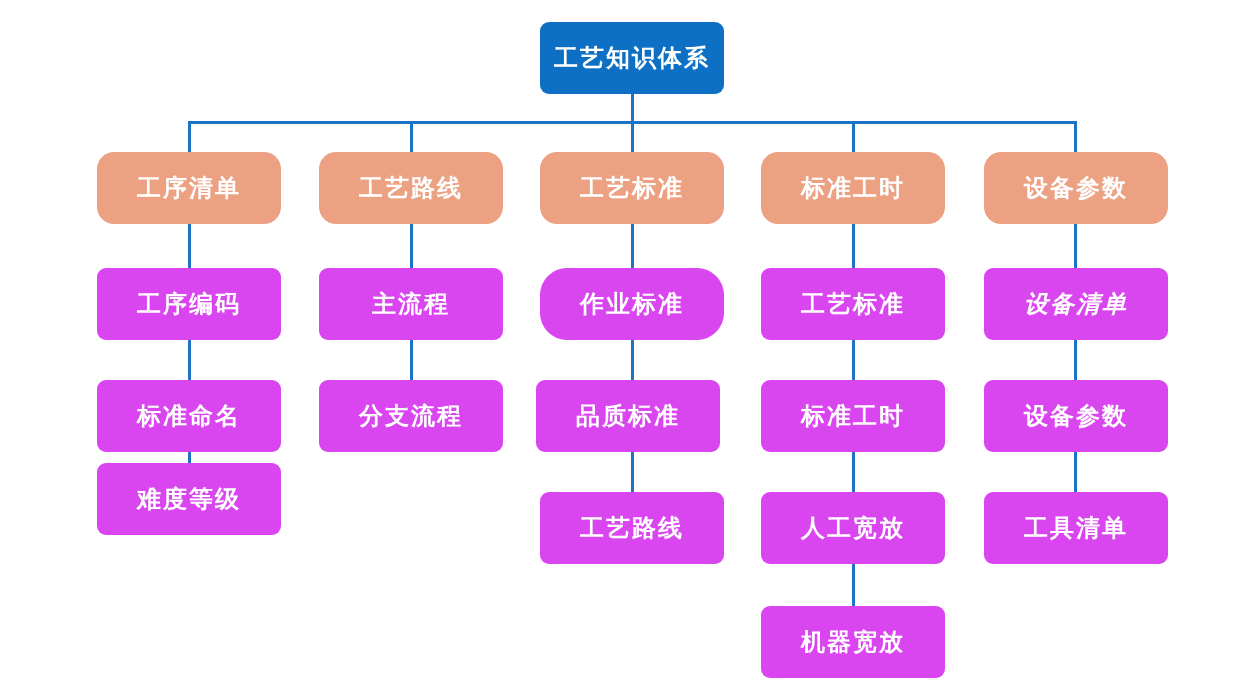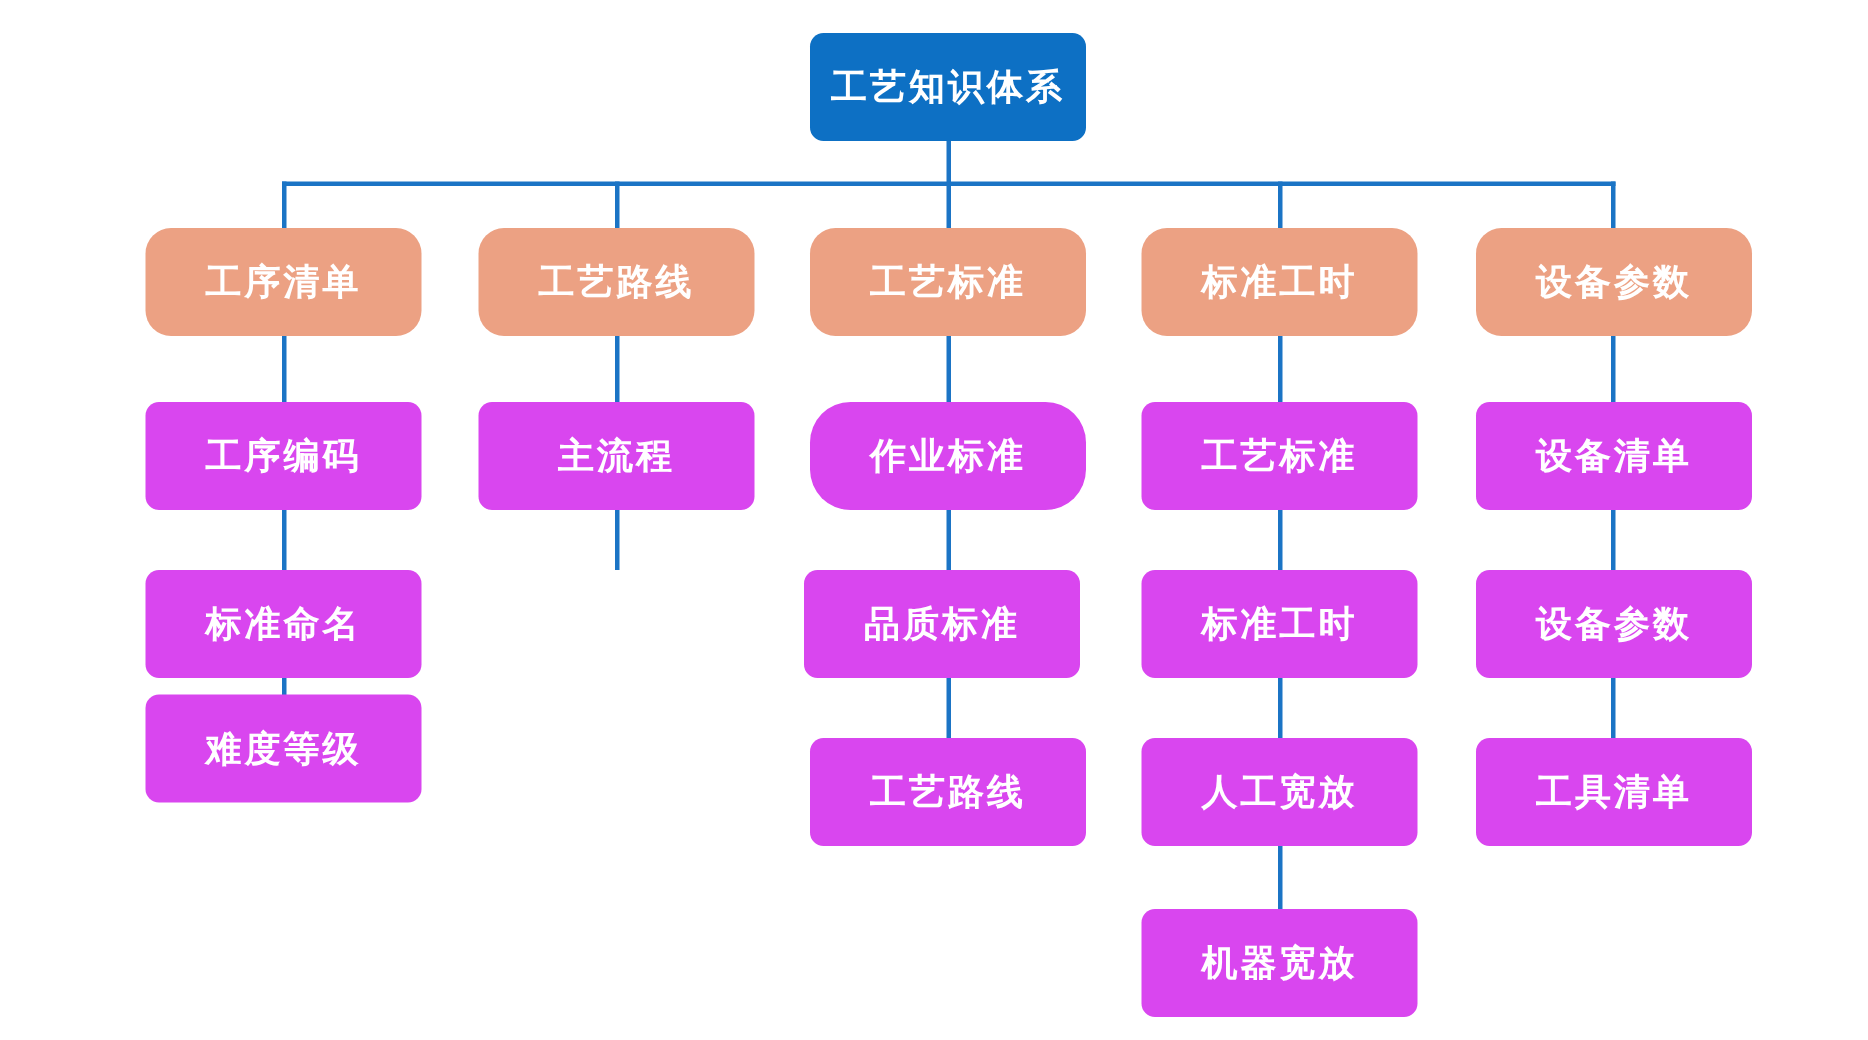--- a/index.html
+++ b/index.html
@@ -89,20 +89,23 @@
   <div class="node node-child" style="left:97px; top:463px;">
     <span>难度等级</span>
   </div>
 
   <div class="node node-category" style="left:319px; top:152px;">
     <span>工艺路线</span>
   </div>
   <div class="node node-child" style="left:319px; top:268px;">
     <span>主流程</span>
   </div>
+  <div class="node node-child" style="left:319px; top:380px;">
+    <span>分支流程</span>
+  </div>
 
   <div class="node node-category" style="left:540px; top:152px;">
     <span>工艺标准</span>
   </div>
   <div class="node node-child" style="left:540px; top:268px;border-radius:27px;">
     <span>作业标准</span>
   </div>
   <div class="node node-child" style="left:536px; top:380px;">
     <span>品质标准</span>
   </div>
@@ -122,21 +125,21 @@
   <div class="node node-child" style="left:761px; top:492px;">
     <span>人工宽放</span>
   </div>
   <div class="node node-child" style="left:761px; top:606px;">
     <span>机器宽放</span>
   </div>
 
   <div class="node node-category" style="left:984px; top:152px;">
     <span>设备参数</span>
   </div>
-  <div class="node node-child" style="left:984px; top:268px;">
+  <div class="node node-child" style="left:984px; top:268px;font-style:italic;">
     <span>设备清单</span>
   </div>
   <div class="node node-child" style="left:984px; top:380px;">
     <span>设备参数</span>
   </div>
   <div class="node node-child" style="left:984px; top:492px;">
     <span>工具清单</span>
   </div>
 
 </div>

